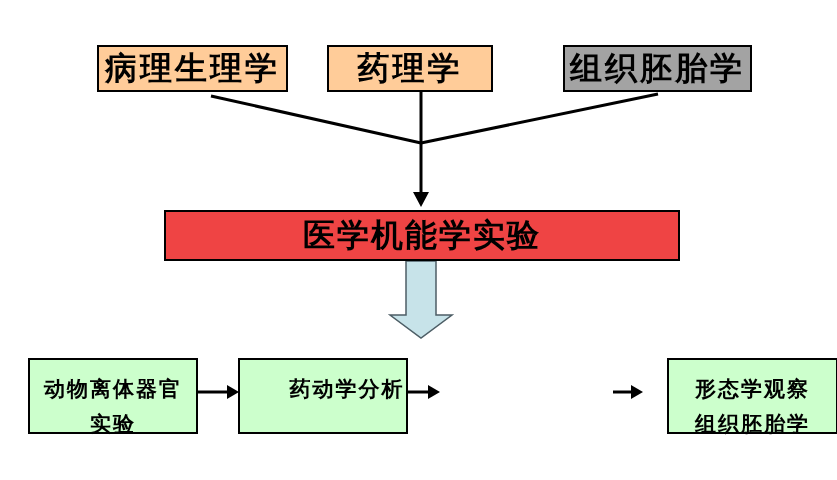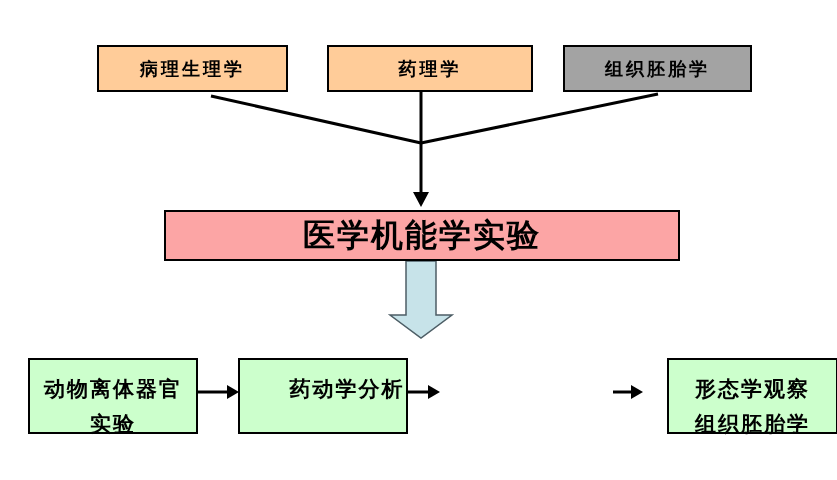--- a/index.html
+++ b/index.html
@@ -23,21 +23,21 @@
     display: flex;
     align-items: center;
     justify-content: center;
     text-align: center;
     color: #000;
     font-weight: bold;
   }
   .top-box {
     top: 45px;
     height: 47px;
-    font-size: 18px;
+    font-size: 32px;
     letter-spacing: 3px;
     align-items: center;
   }
   .center-box {
     left: 164px;
     top: 210px;
     width: 516px;
     height: 51px;
     font-size: 32px;
     letter-spacing: 2px;
@@ -51,21 +51,21 @@
     justify-content: flex-start;
     padding-top: 12px;
   }
   .bline {
     display: block;
     height: 35px;
     line-height: 35px;
     white-space: nowrap;
   }
   #top-box-1 { left: 97px;  width: 191px; }
-  #top-box-2 { left: 327px; width: 206px; }
+  #top-box-2 { left: 327px; width: 166px; }
   #top-box-3 { left: 563px; width: 189px; }
   #bottom-box-1 { left: 28px;  width: 170px; justify-content: space-between; }
   #bottom-box-2 { left: 238px; width: 170px; padding-left: 48px; }
   #bottom-box-3 { left: 441px; width: 171px; }
   #bottom-box-4 { left: 644px; width: 171px; margin-left: 23px; }
 </style>
 </head>
 <body>
 
 <div id="stage">
@@ -92,21 +92,21 @@
   <div id="top-box-1" class="box top-box" style="background-color: rgb(255, 204, 153);">
     <span>病理生理学</span>
   </div>
   <div id="top-box-2" class="box top-box" style="background-color: rgb(255, 204, 153);">
     <span>药理学</span>
   </div>
   <div id="top-box-3" class="box top-box" style="background-color: #a3a3a3;">
     <span>组织胚胎学</span>
   </div>
 
-  <div class="box center-box" style="background-color: #fca5a5;">
+  <div class="box center-box" style="background-color: #ef4444;">
     <span>医学机能学实验</span>
   </div>
 
   <div id="bottom-box-1" class="box bottom-box" style="background-color: rgb(204, 255, 204);">
     <span class="bline">动物离体器官</span>
     <span class="bline">实验</span>
   </div>
   <div id="bottom-box-2" class="box bottom-box" style="background-color: rgb(204, 255, 204);">
     <span class="bline">药动学分析</span>
     <span class="bline"></span>

